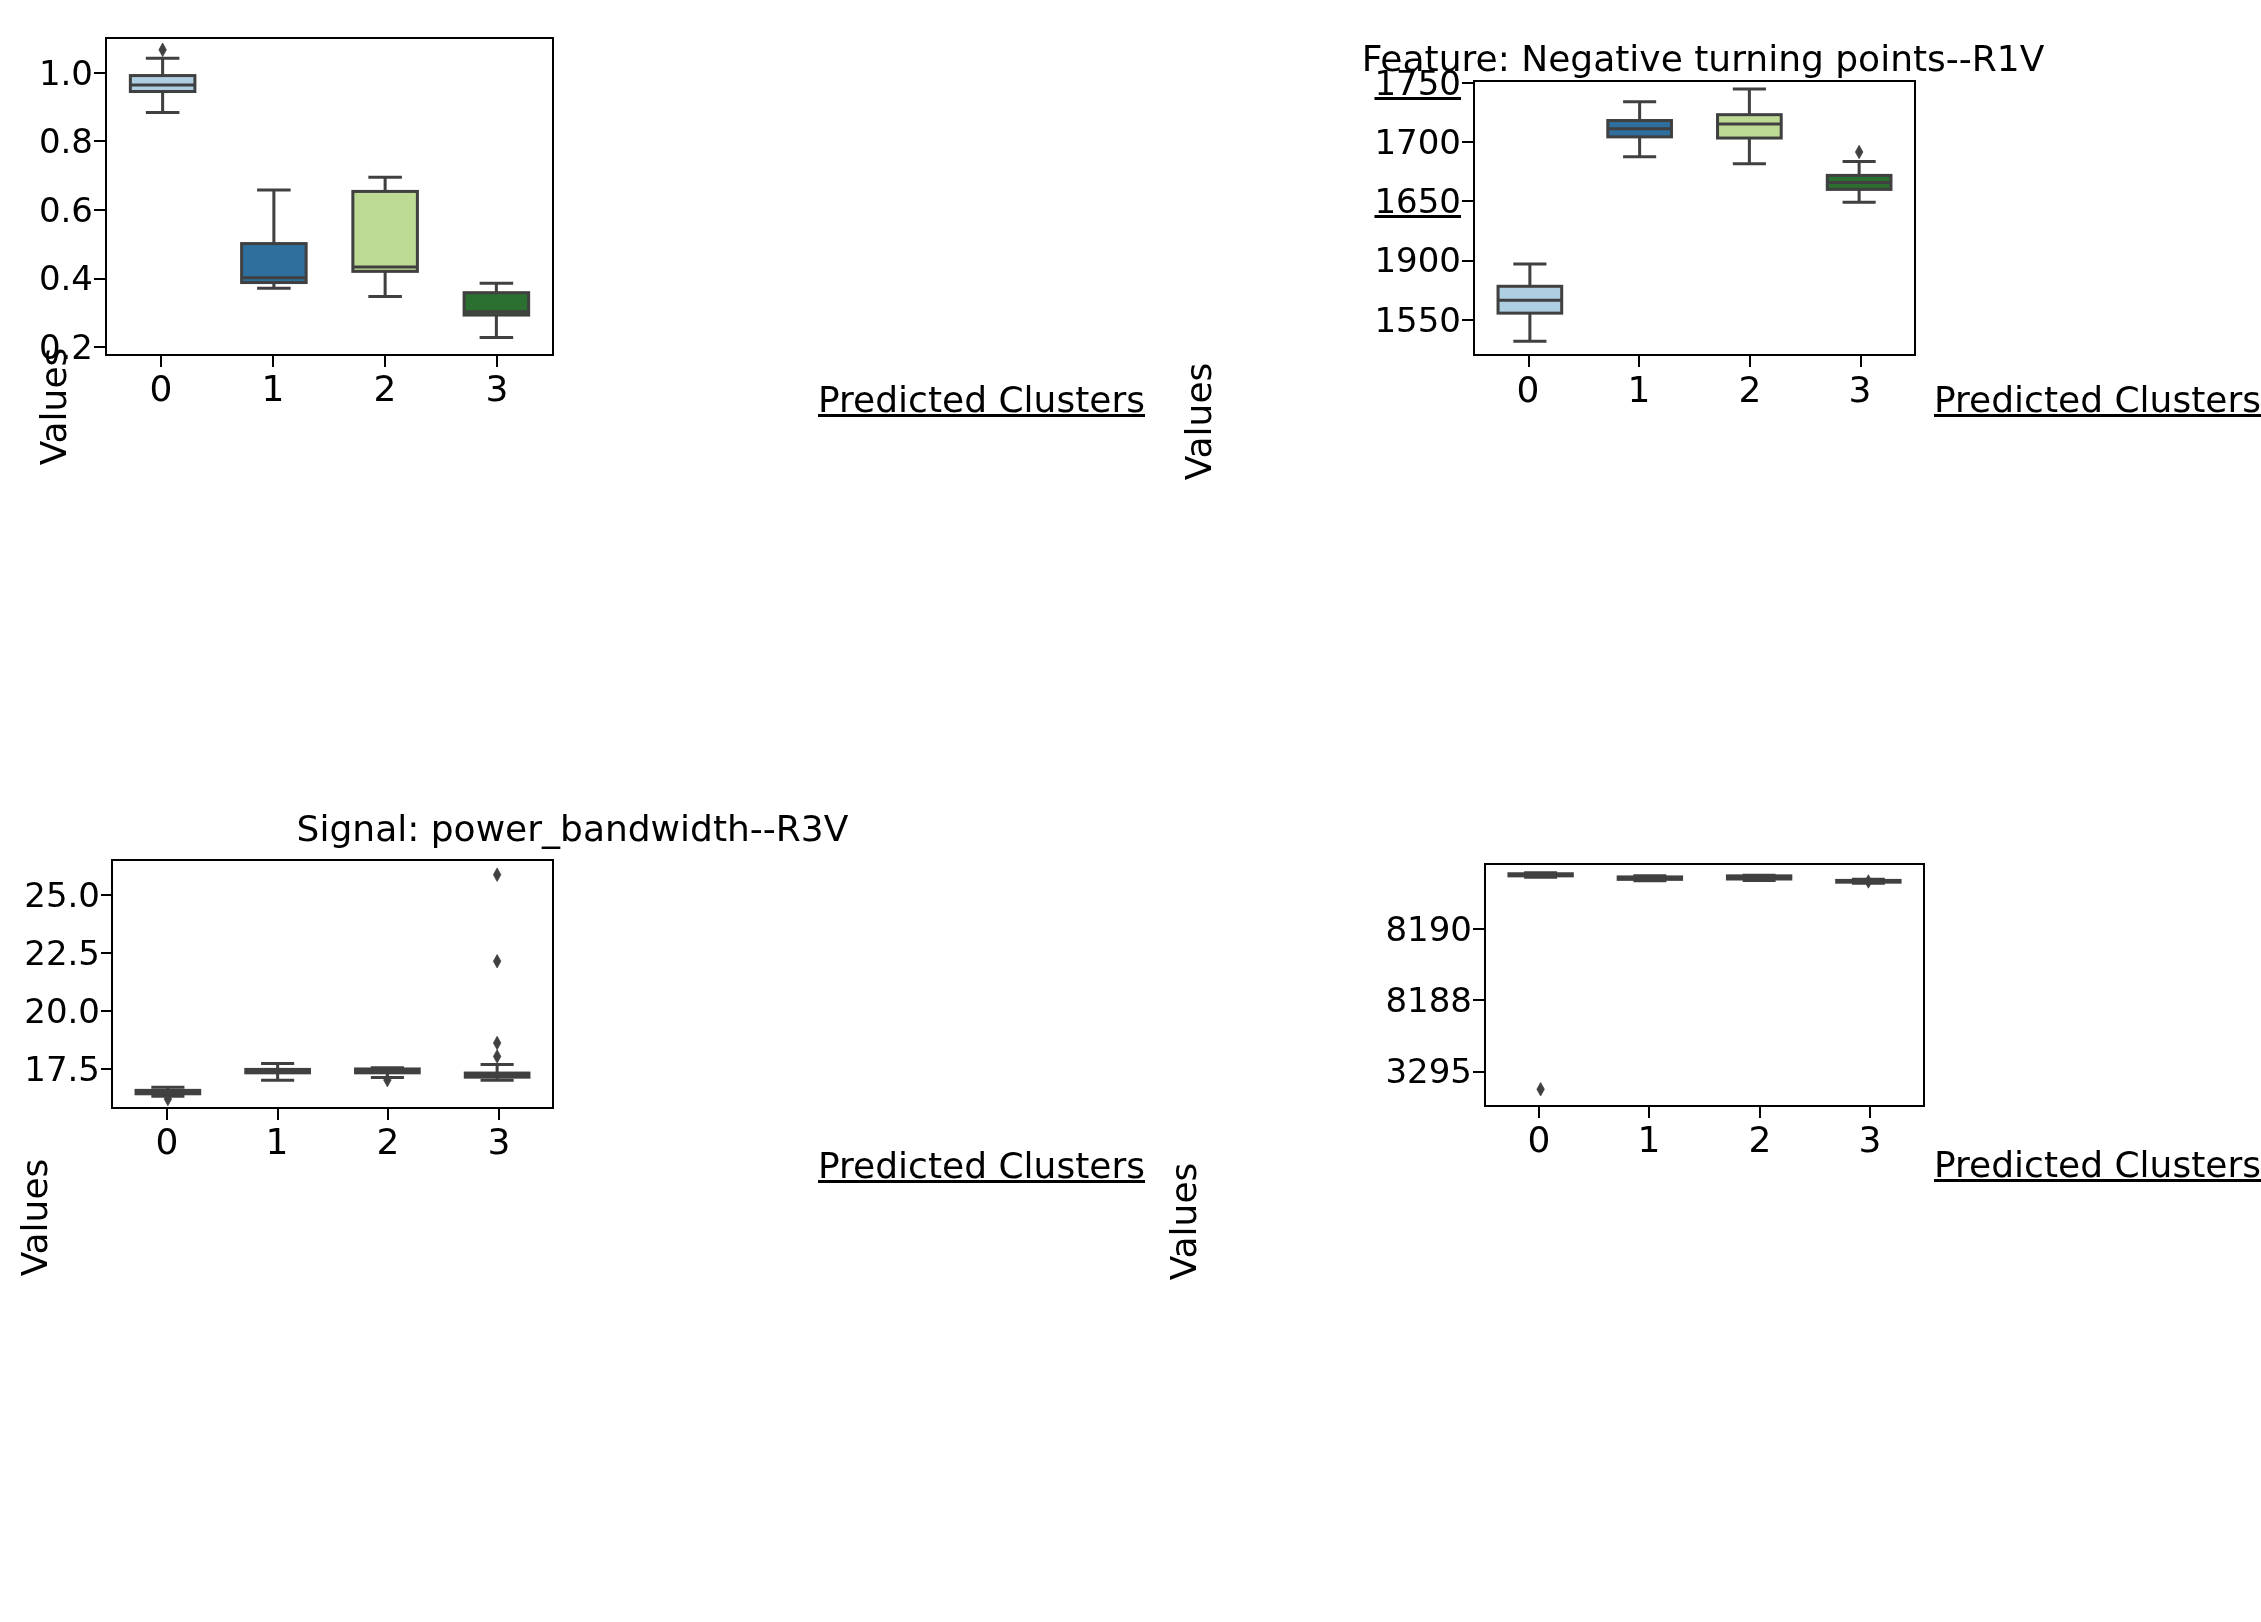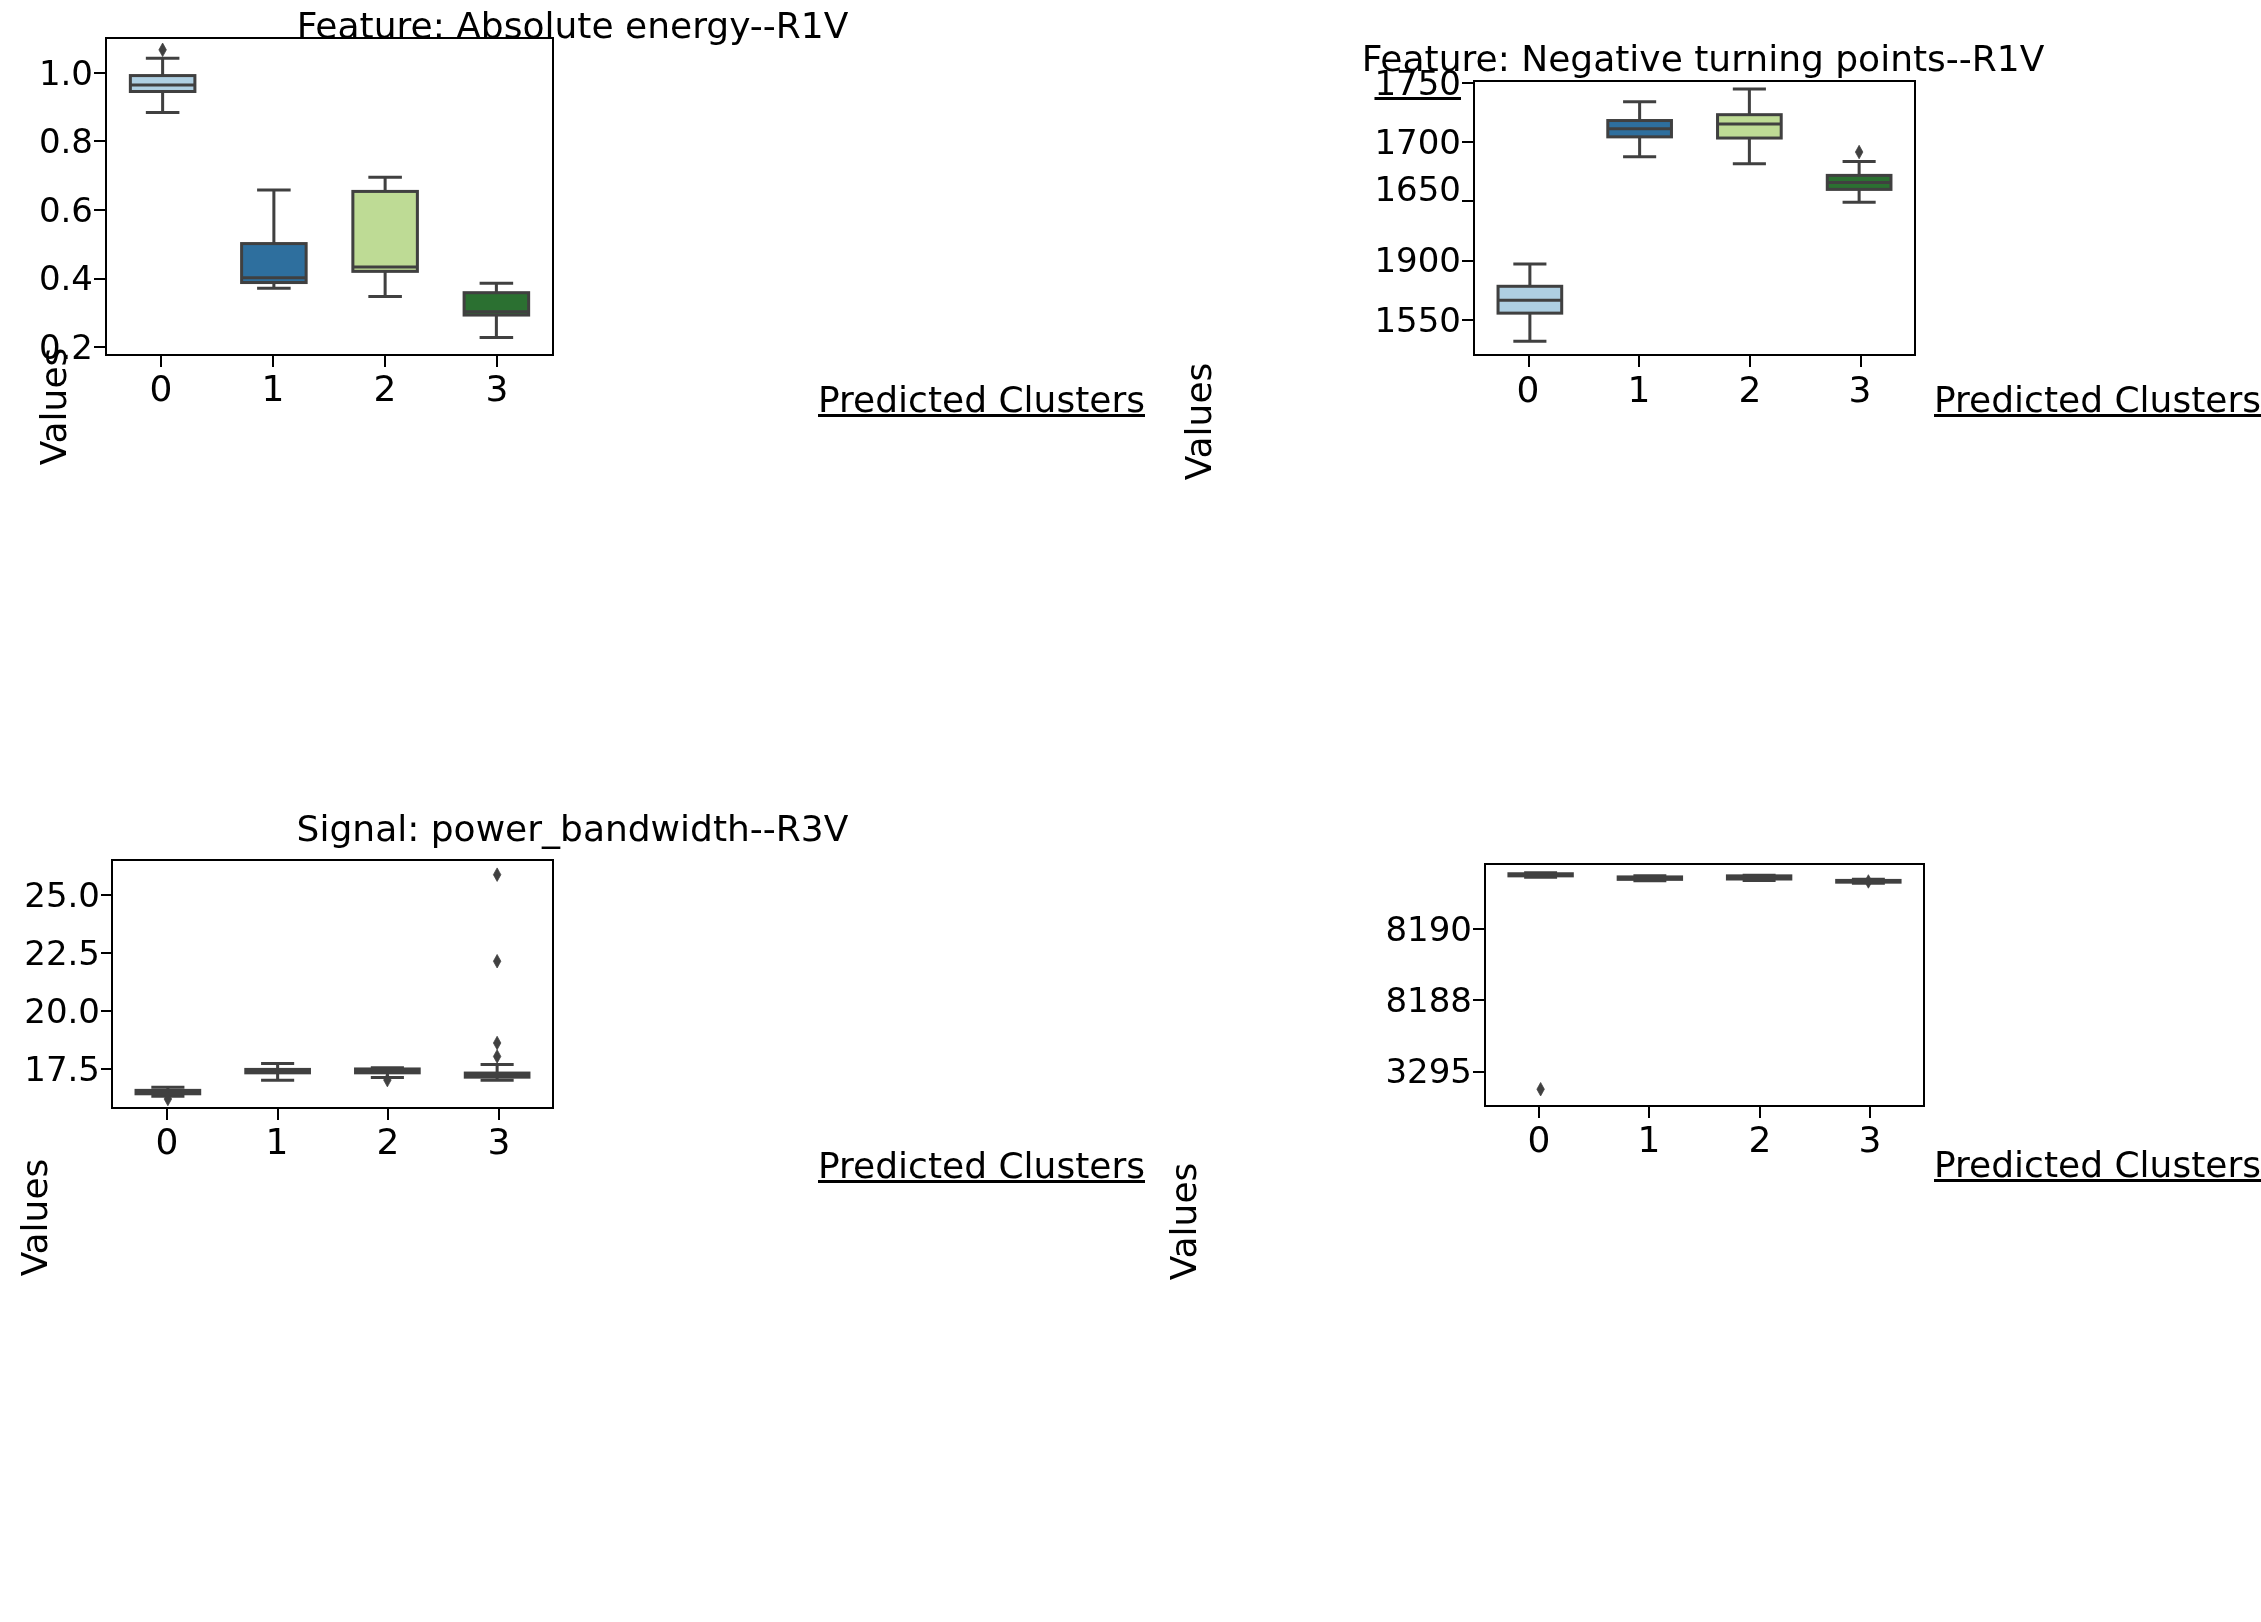--- a/index.html
+++ b/index.html
@@ -16,21 +16,20 @@
   .ytickmark{position:absolute;height:2.3px;background:#000;width:10.7px;}
   .xtick{position:absolute;text-align:center;font-size:36px;color:#000;transform:translateX(-50%);}
   .xtickmark{position:absolute;width:2.3px;background:#000;height:10.7px;}
 </style>
 </head>
 <body>
 
 <div class="grid">
 
   <div class="panel">
-    <div class="title" style="top:4.6px;">Feature: Absolute energy--R1V</div>
     <div class="ylabel" style="left:-46px;top:50%;width:198px;text-align:center;margin-top:-23px;">Values</div>
     <div class="xlabel" style="top:379px;">Predicted Clusters</div>
     <div class="axes" id="ax0" style="left:105px;top:37px;width:449px;height:319px;">
       <svg class="plotsvg" id="svg0" viewBox="0 0 588 418" preserveAspectRatio="none">
           <g>
             <line x1="73.5" y1="48.54193548387093" x2="73.5" y2="25.619354838709683" stroke="#404040" stroke-width="4"></line>
             <line x1="73.5" y1="69.66666666666669" x2="73.5" y2="97.53333333333325" stroke="#404040" stroke-width="4"></line>
             <line x1="51.33240000000001" y1="25.619354838709683" x2="95.6676" y2="25.619354838709683" stroke="#404040" stroke-width="4"></line>
             <line x1="51.33240000000001" y1="97.53333333333325" x2="95.6676" y2="97.53333333333325" stroke="#404040" stroke-width="4"></line>
             <rect x="30.870000000000005" y="48.54193548387093" width="85.25999999999999" height="21.124731182795756" fill="#AECFE2" stroke="#404040" stroke-width="4"></rect>
@@ -126,21 +125,21 @@
             <line x1="465.45" y1="133.6137339055794" x2="549.55" y2="133.6137339055794" stroke="#404040" stroke-width="4"></line>
             <path d="M 507.5 84.21888412017165 L 512.45 93.21888412017165 L 507.5 102.21888412017165 L 502.55 93.21888412017165 Z" fill="#404040" stroke="#404040" stroke-width="1"></path>
           </g>
         </svg>
     </div>
     <div class="yticks" id="yt1">
         <div class="ytick" style="left: 160px; width: 156px; top: 320px;">1550</div>
         <div class="ytickmark" style="left: 317px; top: 319px;"></div>
         <div class="ytick" style="left: 160px; width: 156px; top: 260px;">1900</div>
         <div class="ytickmark" style="left: 317px; top: 260px;"></div>
-        <div class="ytick" style="left: 160px; width: 156px; top: 189px;">1650</div>
+        <div class="ytick" style="left: 160px; width: 156px; top: 201px; text-decoration: underline;">1650</div>
         <div class="ytickmark" style="left: 317px; top: 200px;"></div>
         <div class="ytick" style="left: 160px; width: 156px; top: 142px;">1700</div>
         <div class="ytickmark" style="left: 317px; top: 141px;"></div>
         <div class="ytick" style="left: 160px; width: 156px; top: 83px; text-decoration: underline;">1750</div>
         <div class="ytickmark" style="left: 317px; top: 82px;"></div>
       </div>
     <div id="xt1">
         <div class="xtick" style="left: 383px; top: 369px;">0</div>
         <div class="xtickmark" style="left: 383px; top: 356px;"></div>
         <div class="xtick" style="left: 494px; top: 369px;">1</div>

